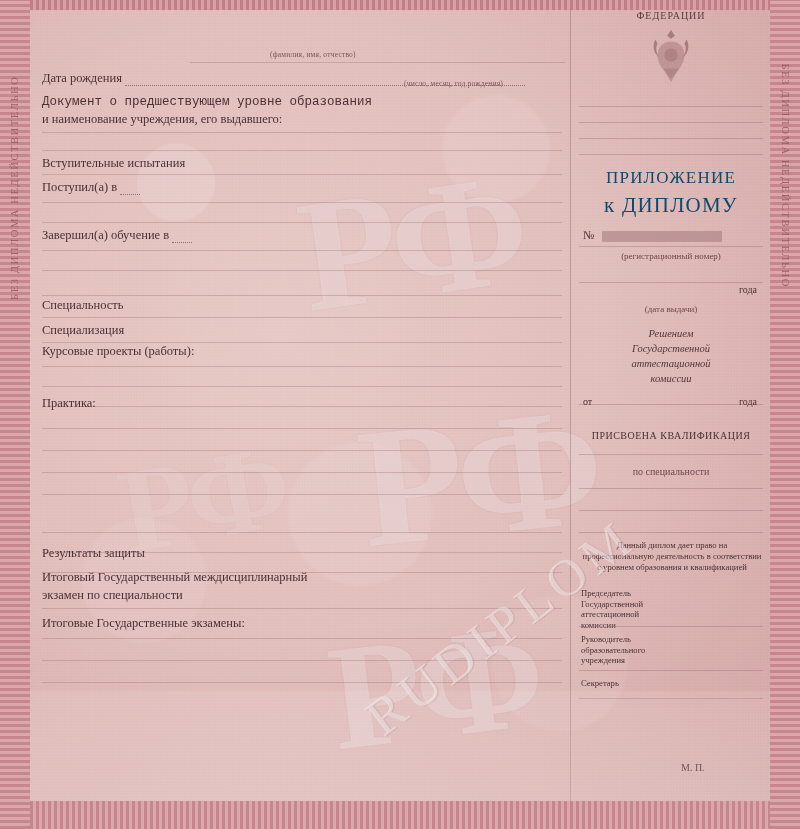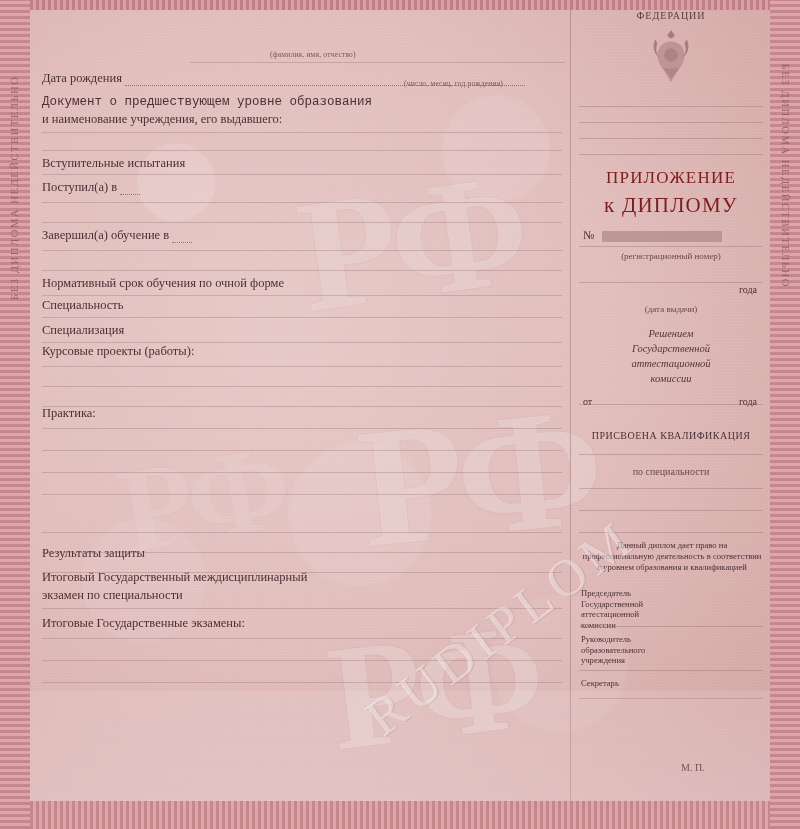--- a/index.html
+++ b/index.html
@@ -158,21 +158,21 @@
     position: absolute;
     left: 50%; top: 16px;
     transform: translateX(-50%);
     width: 58px; height: 62px;
     opacity: .62;
   }
   .ptitle {
     position: absolute;
     left: 0; right: 0;
     text-align: center;
-    color: #7f1d1d;
+    color: #0c4a6e;
     letter-spacing: 1.2px;
   }
   .ptitle-1 { top: 158px; font-size: 17px; }
   .ptitle-2 { top: 183px; font-size: 21px; }
   .num-row {
     position: absolute;
     left: 12px; top: 218px;
     font-size: 12px;
     color: #4b3034;
   }
@@ -313,43 +313,40 @@
       <div class="ghost-line" style="left:12px; top:192px; width:520px;"></div>
       <div class="ghost-line" style="left:12px; top:212px; width:520px;"></div>
 
       <div class="row" style="top:218px;">
         <span class="lbl">Завершил(а) обучение в</span>
         <span class="dots" style="width:20px;"></span>
       </div>
       <div class="ghost-line" style="left:12px; top:240px; width:520px;"></div>
       <div class="ghost-line" style="left:12px; top:260px; width:520px;"></div>
 
-      <div class="row" style="top:266px;">
-        <span class="lbl">Нормативный срок обучения по очной форме</span>
-      </div>
       <div class="ghost-line" style="left:12px; top:285px; width:520px;"></div>
 
       <div class="row" style="top:288px;">
         <span class="lbl">Специальность</span>
       </div>
       <div class="ghost-line" style="left:12px; top:307px; width:520px;"></div>
 
       <div class="row" style="top:313px;">
         <span class="lbl">Специализация</span>
       </div>
       <div class="ghost-line" style="left:12px; top:332px; width:520px;"></div>
 
       <div class="row" style="top:334px;">
         <span class="lbl">Курсовые проекты (работы):</span>
       </div>
       <div class="ghost-line" style="left:12px; top:356px; width:520px;"></div>
       <div class="ghost-line" style="left:12px; top:376px; width:520px;"></div>
       <div class="ghost-line" style="left:12px; top:396px; width:520px;"></div>
 
-      <div class="row" style="top:396px;text-align:right;">
+      <div class="row" style="top:386px;text-align:right;">
         <span class="lbl">Практика:</span>
       </div>
       <div class="ghost-line" style="left:12px; top:418px; width:520px;"></div>
       <div class="ghost-line" style="left:12px; top:440px; width:520px;"></div>
       <div class="ghost-line" style="left:12px; top:462px; width:520px;"></div>
       <div class="ghost-line" style="left:12px; top:484px; width:520px;"></div>
 
       <div class="ghost-line" style="left:12px; top:522px; width:520px;"></div>
       <div class="ghost-line" style="left:12px; top:542px; width:520px;"></div>
 

